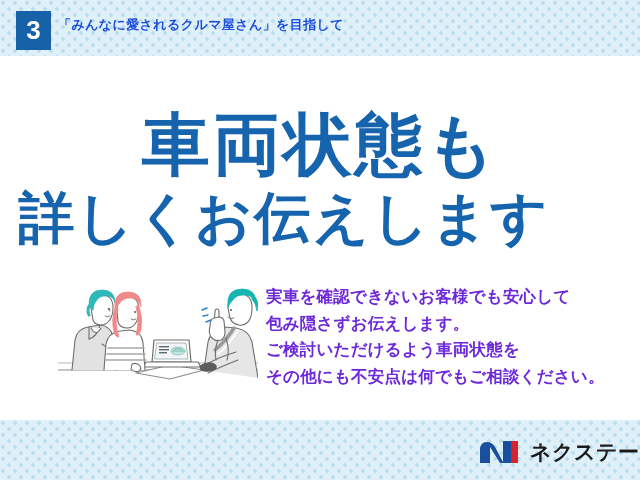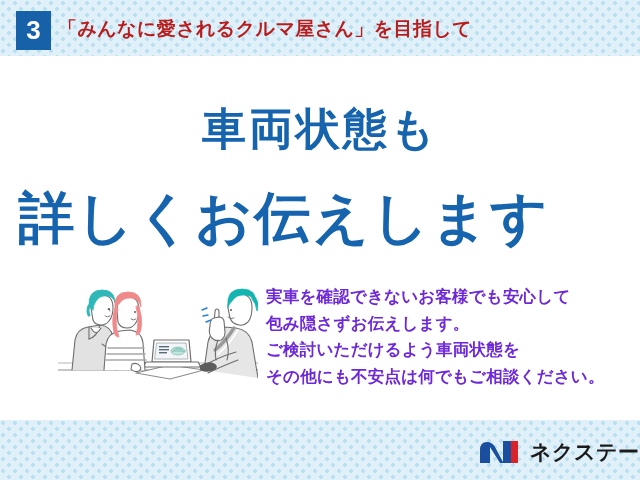--- a/index.html
+++ b/index.html
@@ -57,33 +57,33 @@
     font-weight: bold;
     display: flex;
     align-items: center;
     justify-content: center;
     letter-spacing: 0;
   }
   .header-title {
     position: absolute;
     left: 58px;
     top: 16px;
-    font-size: 19px;
-    font-weight: bold;
-    color: #b91c1c;
+    font-size: 13px;
+    font-weight: bold;
+    color: #1d4ed8;
     white-space: nowrap;
     letter-spacing: 0.4px;
   }
   .headline-line1 {
     position: absolute;
     left: 0;
     top: 100px;
     width: 640px;
     text-align: center;
-    font-size: 44px;
+    font-size: 68px;
     font-weight: bold;
     color: #1664ad;
     letter-spacing: 3px;
     white-space: nowrap;
   }
   .headline-line2 {
     position: absolute;
     left: 0;
     top: 181px;
     width: 568px;

